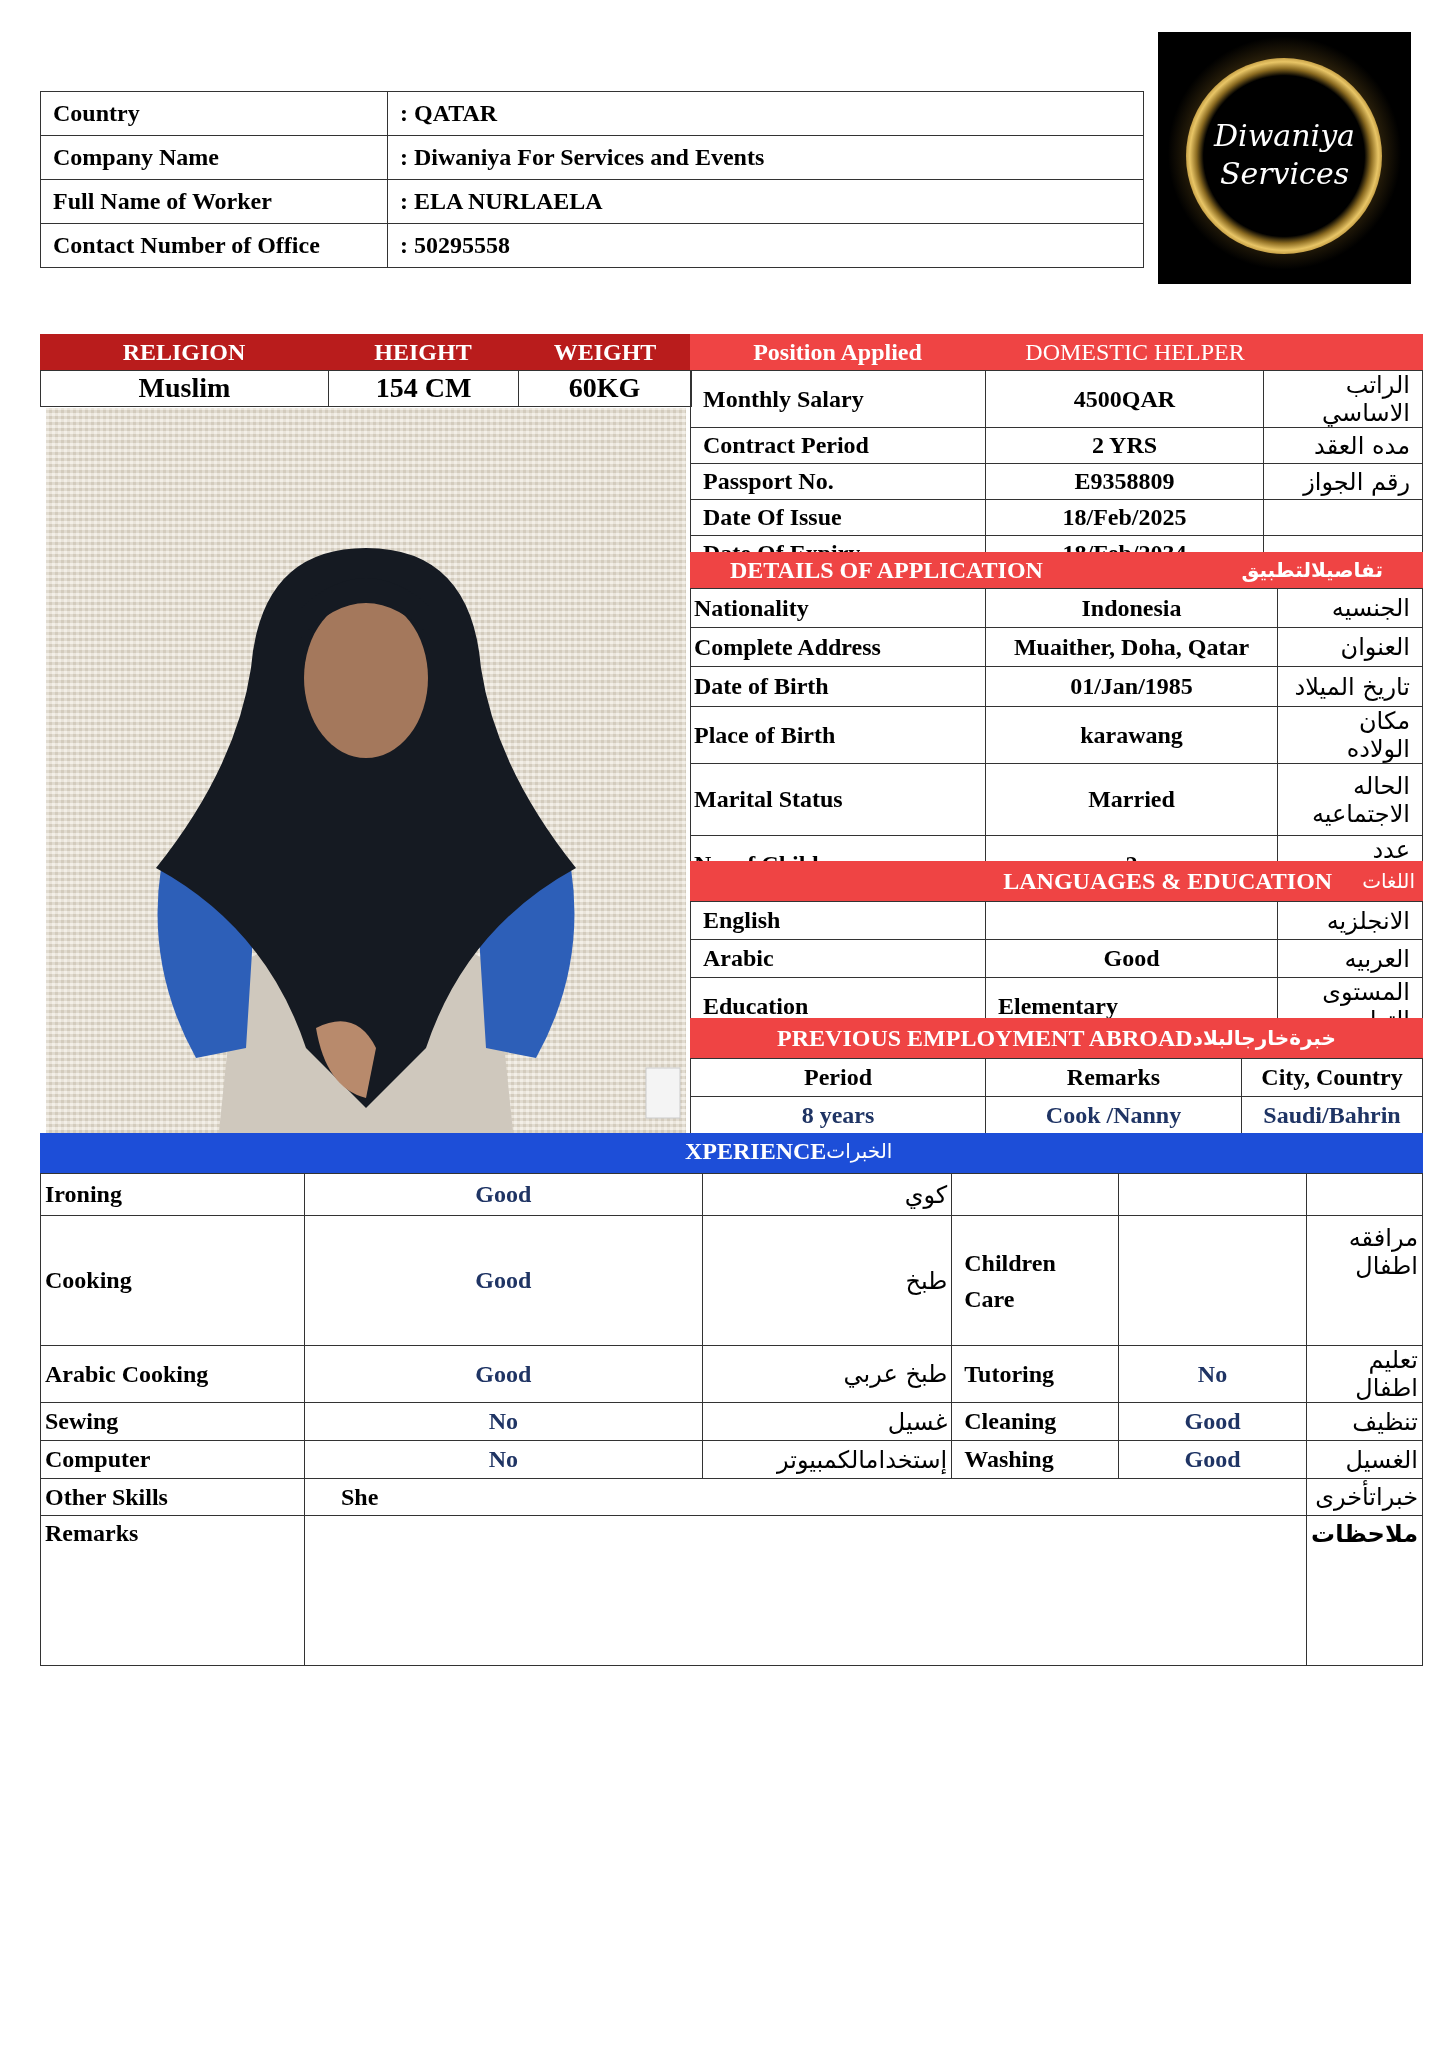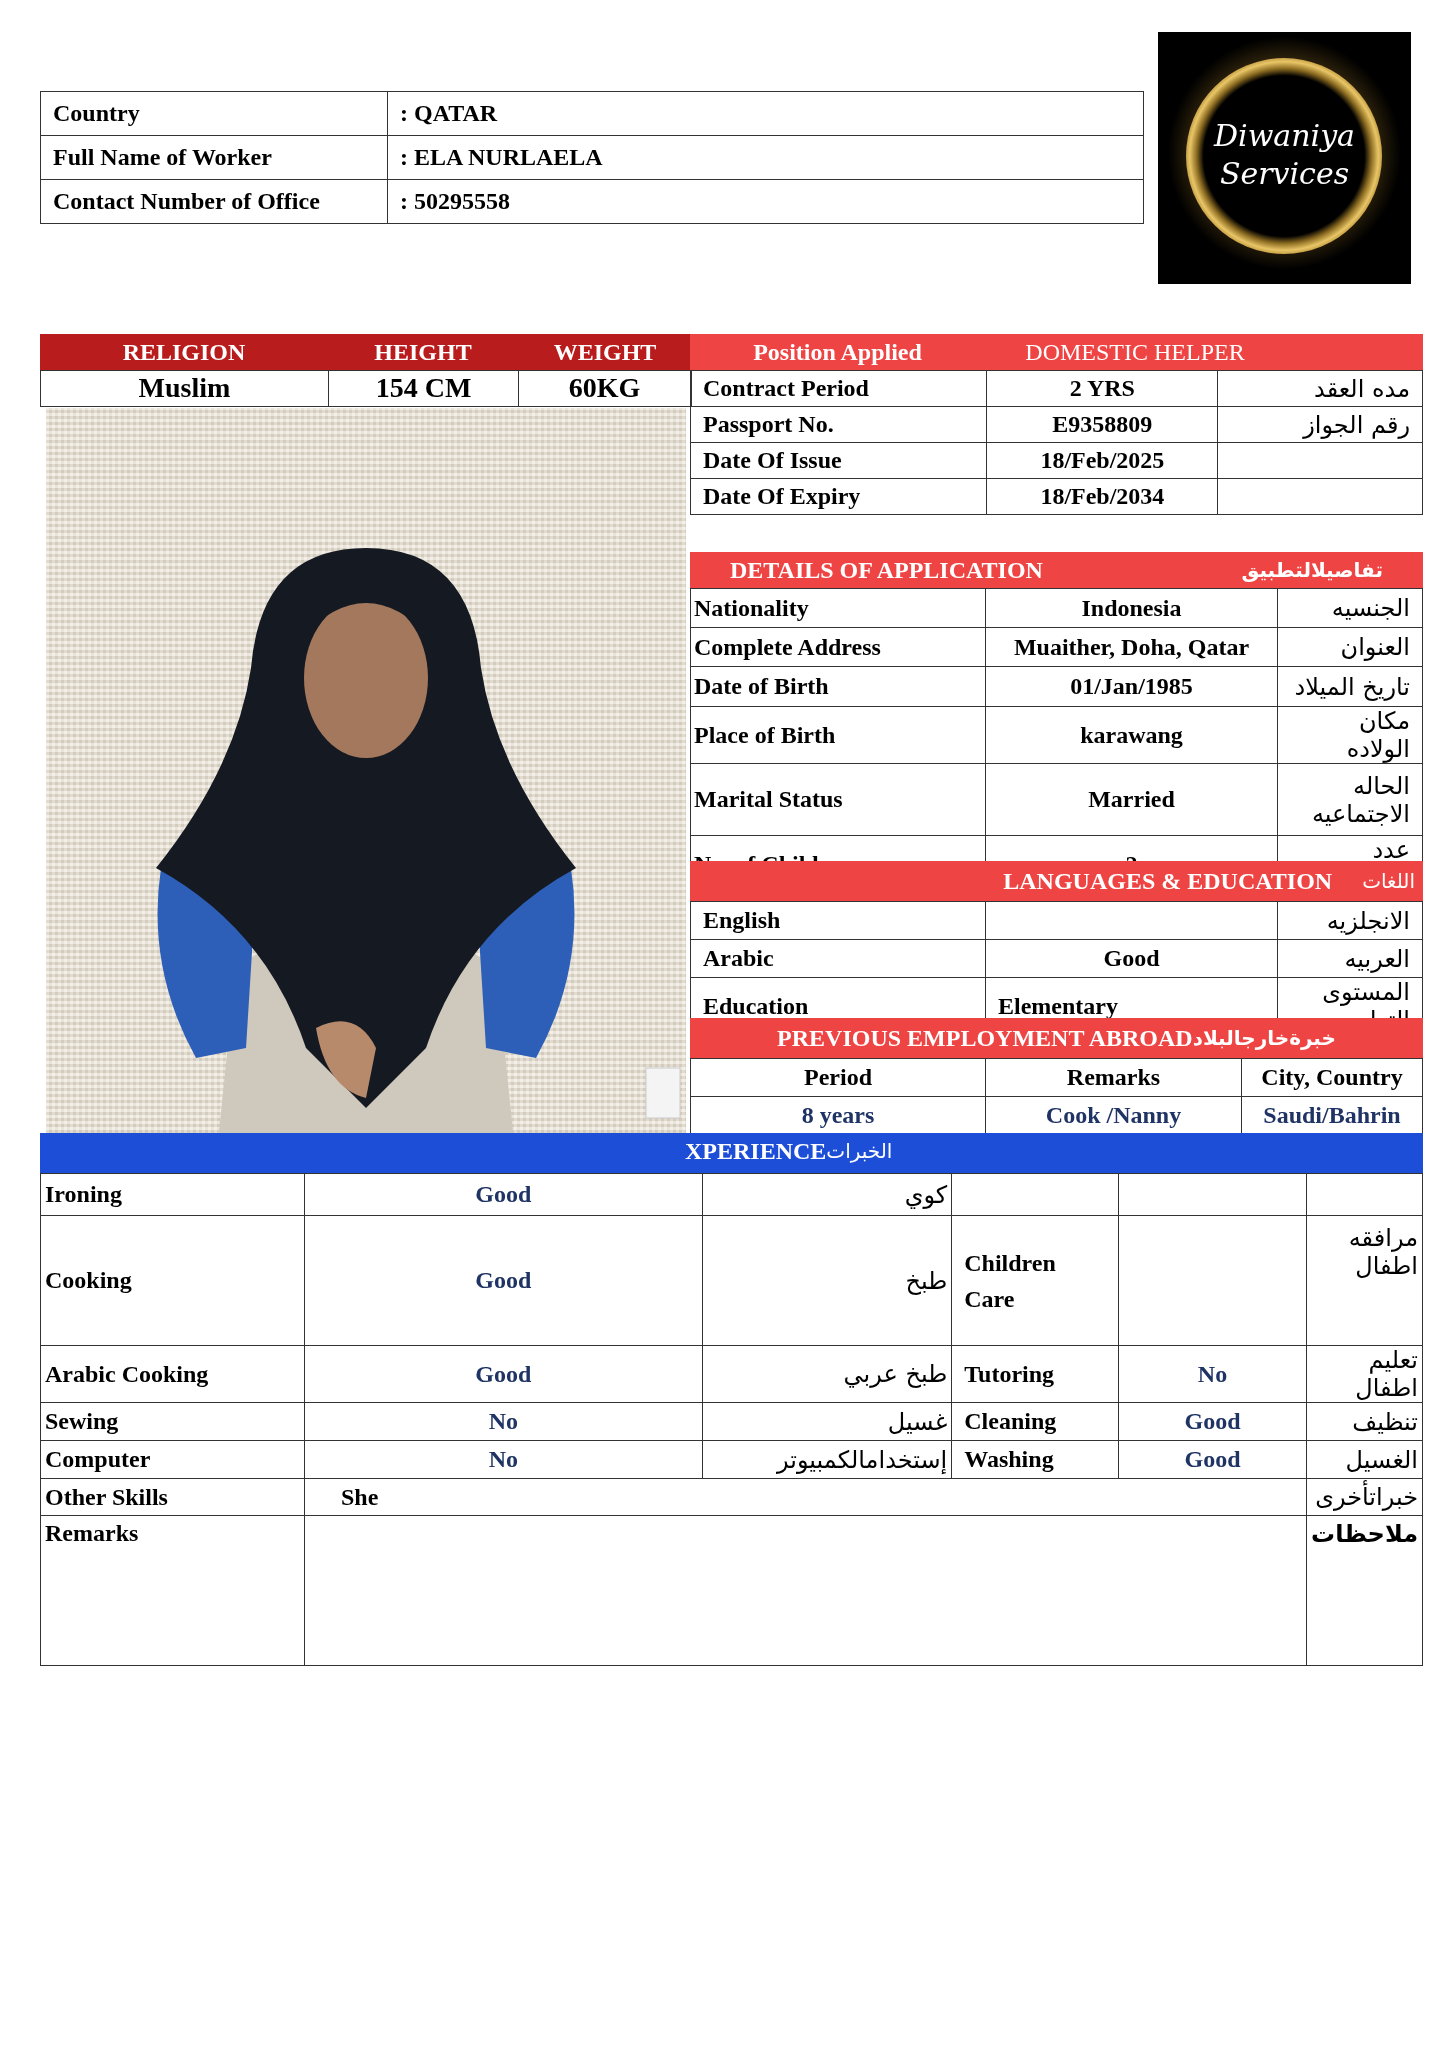--- a/index.html
+++ b/index.html
@@ -53,20 +53,24 @@
   #skills td { font-size: 24px; padding: 0 4px; }
 </style>
 </head>
 <body>
 
 <table id="info" class="abs">
   <tbody>
       <tr>
         <td class="k">Country</td>
         <td>: QATAR</td>
+      </tr>
+  <tr>
+        <td class="k">Company Name</td>
+        <td>: Diwaniya For Services and Events</td>
       </tr>
   <tr>
         <td class="k">Full Name of Worker</td>
         <td>: ELA NURLAELA</td>
       </tr>
   <tr>
         <td class="k">Contact Number of Office</td>
         <td>:  50295558</td>
       </tr>
 </tbody>
@@ -103,20 +107,25 @@
   </svg>
 </div>
 
 <div class="bar" style="top:334px;height:36px;display:flex;">
   <div style="width:295px;text-align:center;line-height:36px">Position Applied</div>
   <div style="width:300px;text-align:center;line-height:36px;font-weight:normal">DOMESTIC HELPER</div>
 </div>
 
 <table class="rtable" style="top:370px">
   <tbody>
+      <tr style="height:36px">
+        <td style="width:295px">Monthly Salary</td>
+        <td class="c" style="width:278px">4500QAR</td>
+        <td class="ar">الراتب الاساسي</td>
+      </tr>
   <tr style="height:36px">
         <td>Contract Period</td>
         <td class="c">2 YRS</td>
         <td class="ar">مده العقد</td>
       </tr>
   <tr style="height:36px">
         <td>Passport No.</td>
         <td class="c">E9358809</td>
         <td class="ar">رقم الجواز</td>
       </tr>

